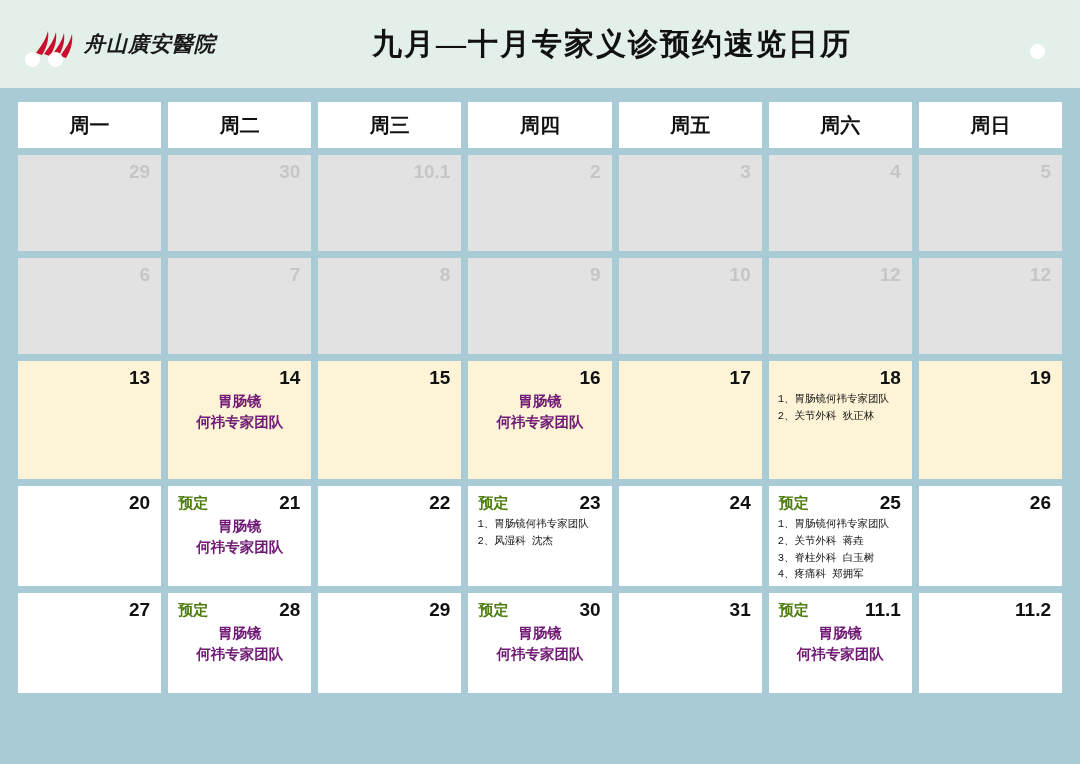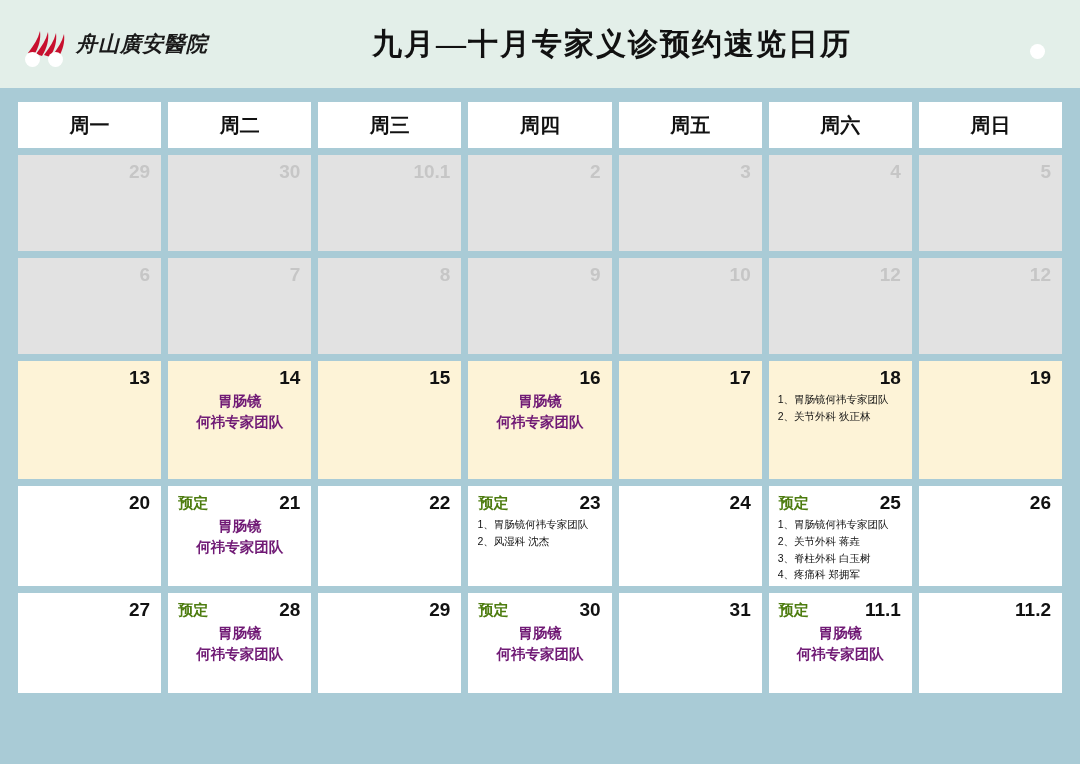--- a/index.html
+++ b/index.html
@@ -20,21 +20,21 @@
     background: #a9cbd6;
     box-sizing: border-box;
   }
   
   .header {
     position: relative;
     height: 88px;
     background: #e3efe9;
     display: flex;
     align-items: center;
-    padding: 0 24px;
+    padding: 0 32px;
     box-sizing: border-box;
   }
   .logo-block {
     display: flex;
     align-items: center;
     gap: 6px;
     flex: 0 0 auto;
   }
   .logo-mark {
     width: 46px;
@@ -142,21 +142,21 @@
     font-family: "Liberation Sans", sans-serif;
   }
   .list-note {
     position: absolute;
     left: 9px;
     right: 6px;
     top: 30px;
     font-size: 10.5px;
     line-height: 1.6;
     color: #111;
-    font-family: Liberation Sans, sans-serif;
+    font-family: Liberation Mono, monospace;
   }
   .list-note div {
     white-space: nowrap;
   }
   .row-h1 .cell { height: 118px; }
   .row-h2 .cell { height: 100px; }
 </style>
 </head>
 <body>
 

